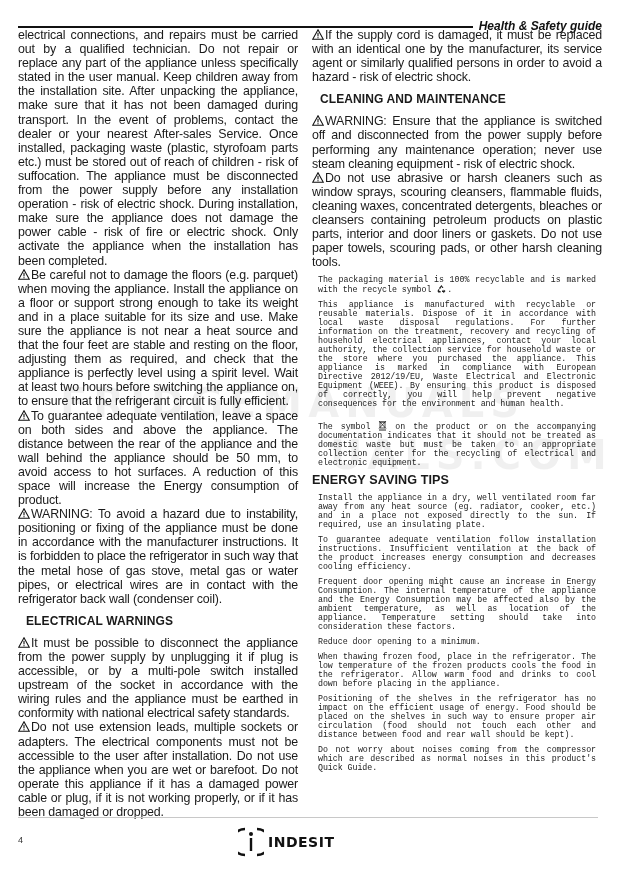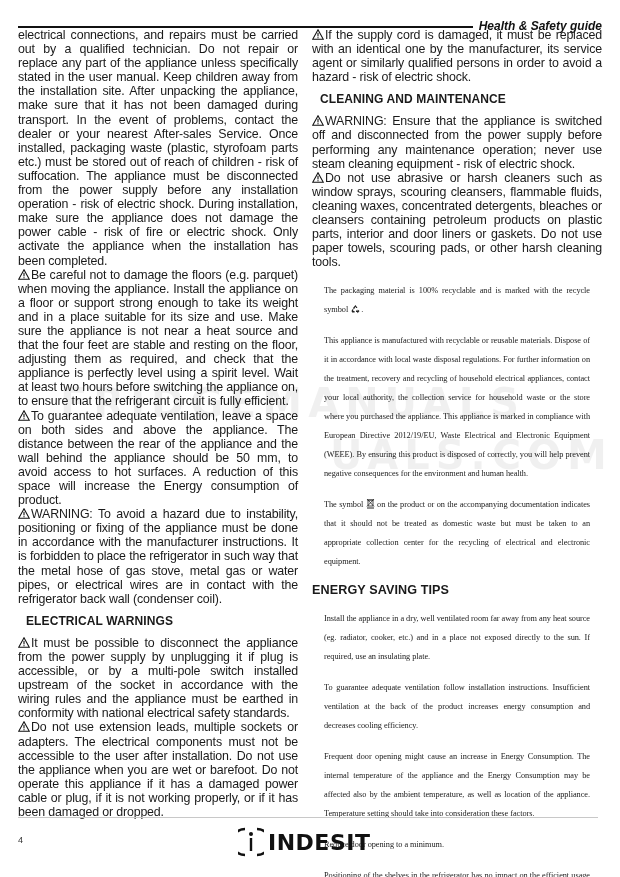--- a/index.html
+++ b/index.html
@@ -3,32 +3,32 @@
   <meta charset="utf-8">
   <style>
     html, body { margin: 0; padding: 0; background: #ffffff; }
     body { width: 620px; height: 877px; position: relative; overflow: hidden; color: #1a1a1a; font-family: "DejaVu Sans", sans-serif; }
     .header-rule { position: absolute; left: 18px; top: 26px; width: 455px; height: 1.5px; background: #111; }
     .header-title { position: absolute; right: 18px; top: 19px; font-family: "Liberation Sans", sans-serif; font-weight: bold; font-style: italic; font-size: 12px; color: #111; white-space: nowrap; }
     .col { position: absolute; top: 28px; }
     .col-left { left: 18px; width: 280px; }
     .col-right { left: 312px; width: 290px; }
     .big { font-family: "Liberation Sans", sans-serif; font-size: 12.4px; line-height: 14.1px; text-align: justify; margin: 0; letter-spacing: -0.15px; }
-    .small { font-family: Liberation Serif, serif; font-size: 8.3px; line-height: 19px; text-align: justify; margin: 12px; letter-spacing: -0.05px; }
+    .small { font-family: Liberation Mono, monospace; font-size: 8.3px; line-height: 9px; text-align: justify; margin: 6px; letter-spacing: -0.05px; }
     .heading-big { font-family: "Liberation Sans", sans-serif; font-weight: bold; font-size: 12px; line-height: 14px; margin: 8px; letter-spacing: 0.1px; }
     .heading-section { font-family: "Liberation Sans", sans-serif; font-weight: bold; font-size: 12.6px; line-height: 14px; margin: 1px 0 0 0; letter-spacing: 0.1px; }
     .warn { display: inline-block; width: 12px; height: 11px; margin-right: 1px; vertical-align: -1px; }
     .icon-inline { display: inline-block; vertical-align: -2px; }
     .watermark { position: absolute; font-family: "DejaVu Sans", sans-serif; font-weight: bold; font-size: 40px; color: rgba(0,0,0,0.06); letter-spacing: 6px; white-space: nowrap; pointer-events: none; }
     .wm1 { left: 60px; top: 380px; }
     .wm2 { left: 330px; top: 432px; }
     .footer-rule { position: absolute; left: 18px; top: 817px; width: 580px; height: 1px; background: #c8c8c8; }
     .page-num { position: absolute; left: 18px; top: 835px; font-family: "Liberation Sans", sans-serif; font-size: 9px; color: #333; }
     .logo { position: absolute; left: 238px; top: 826px; display: flex; align-items: center; }
-    .logo-text { font-family: "DejaVu Sans", sans-serif; font-weight: bold; font-size: 22px; letter-spacing: 0.5px; color: #111; margin-left: 4px; }
+    .logo-text { font-family: "DejaVu Sans", sans-serif; font-weight: bold; font-size: 14px; letter-spacing: 0.5px; color: #111; margin-left: 4px; }
   </style>
 </head>
 <body>
 
 <div class="header-rule"></div>
 <div class="header-title">Health &amp; Safety guide</div>
 
 <div class="watermark wm1">FRIDGEMANUALS</div>
 <div class="watermark wm2">UALS.COM</div>
 
@@ -125,21 +125,23 @@
         <rect x="1" y="9.5" width="7" height="1" fill="#222"></rect>
       </svg>
     <span>on the product or on the accompanying documentation indicates that it should not be treated as domestic waste but must be taken to an appropriate collection center for the recycling of electrical and electronic equipment.</span>
   </p>
 
   <h3 class="heading-section">ENERGY SAVING TIPS</h3>
   <p class="small">Install the appliance in a dry, well ventilated room far away from any heat source (eg. radiator, cooker, etc.) and in a place not exposed directly to the sun. If required, use an insulating plate.</p>
   <p class="small">To guarantee adequate ventilation follow installation instructions. Insufficient ventilation at the back of the product increases energy consumption and decreases cooling efficiency.</p>
   <p class="small">Frequent door opening might cause an increase in Energy Consumption. The internal temperature of the appliance and the Energy Consumption may be affected also by the ambient temperature, as well as location of the appliance. Temperature setting should take into consideration these factors.</p>
   <p class="small">Reduce door opening to a minimum.</p>
+  <p class="small">When thawing frozen food, place in the refrigerator. The low temperature of the frozen products cools the food in the refrigerator. Allow warm food and drinks to cool down before placing in the appliance.</p>
   <p class="small">Positioning of the shelves in the refrigerator has no impact on the efficient usage of energy. Food should be placed on the shelves in such way to ensure proper air circulation (food should not touch each other and distance between food and rear wall should be kept).</p>
+  <p class="small">Do not worry about noises coming from the compressor which are described as normal noises in this product's Quick Guide.</p>
 </div>
 
 <div class="footer-rule"></div>
 <div class="page-num">4</div>
 <div class="logo">
   <svg width="26" height="32" viewBox="0 0 26 32">
     <path d="M7 3 A13 13 0 0 0 7 29" fill="none" stroke="#111" stroke-width="2.4"></path>
     <path d="M19 3 A13 13 0 0 1 19 29" fill="none" stroke="#111" stroke-width="2.4"></path>
     <circle cx="13" cy="8" r="2" fill="#111"></circle>
     <rect x="11.8" y="12" width="2.4" height="13" fill="#111"></rect>

